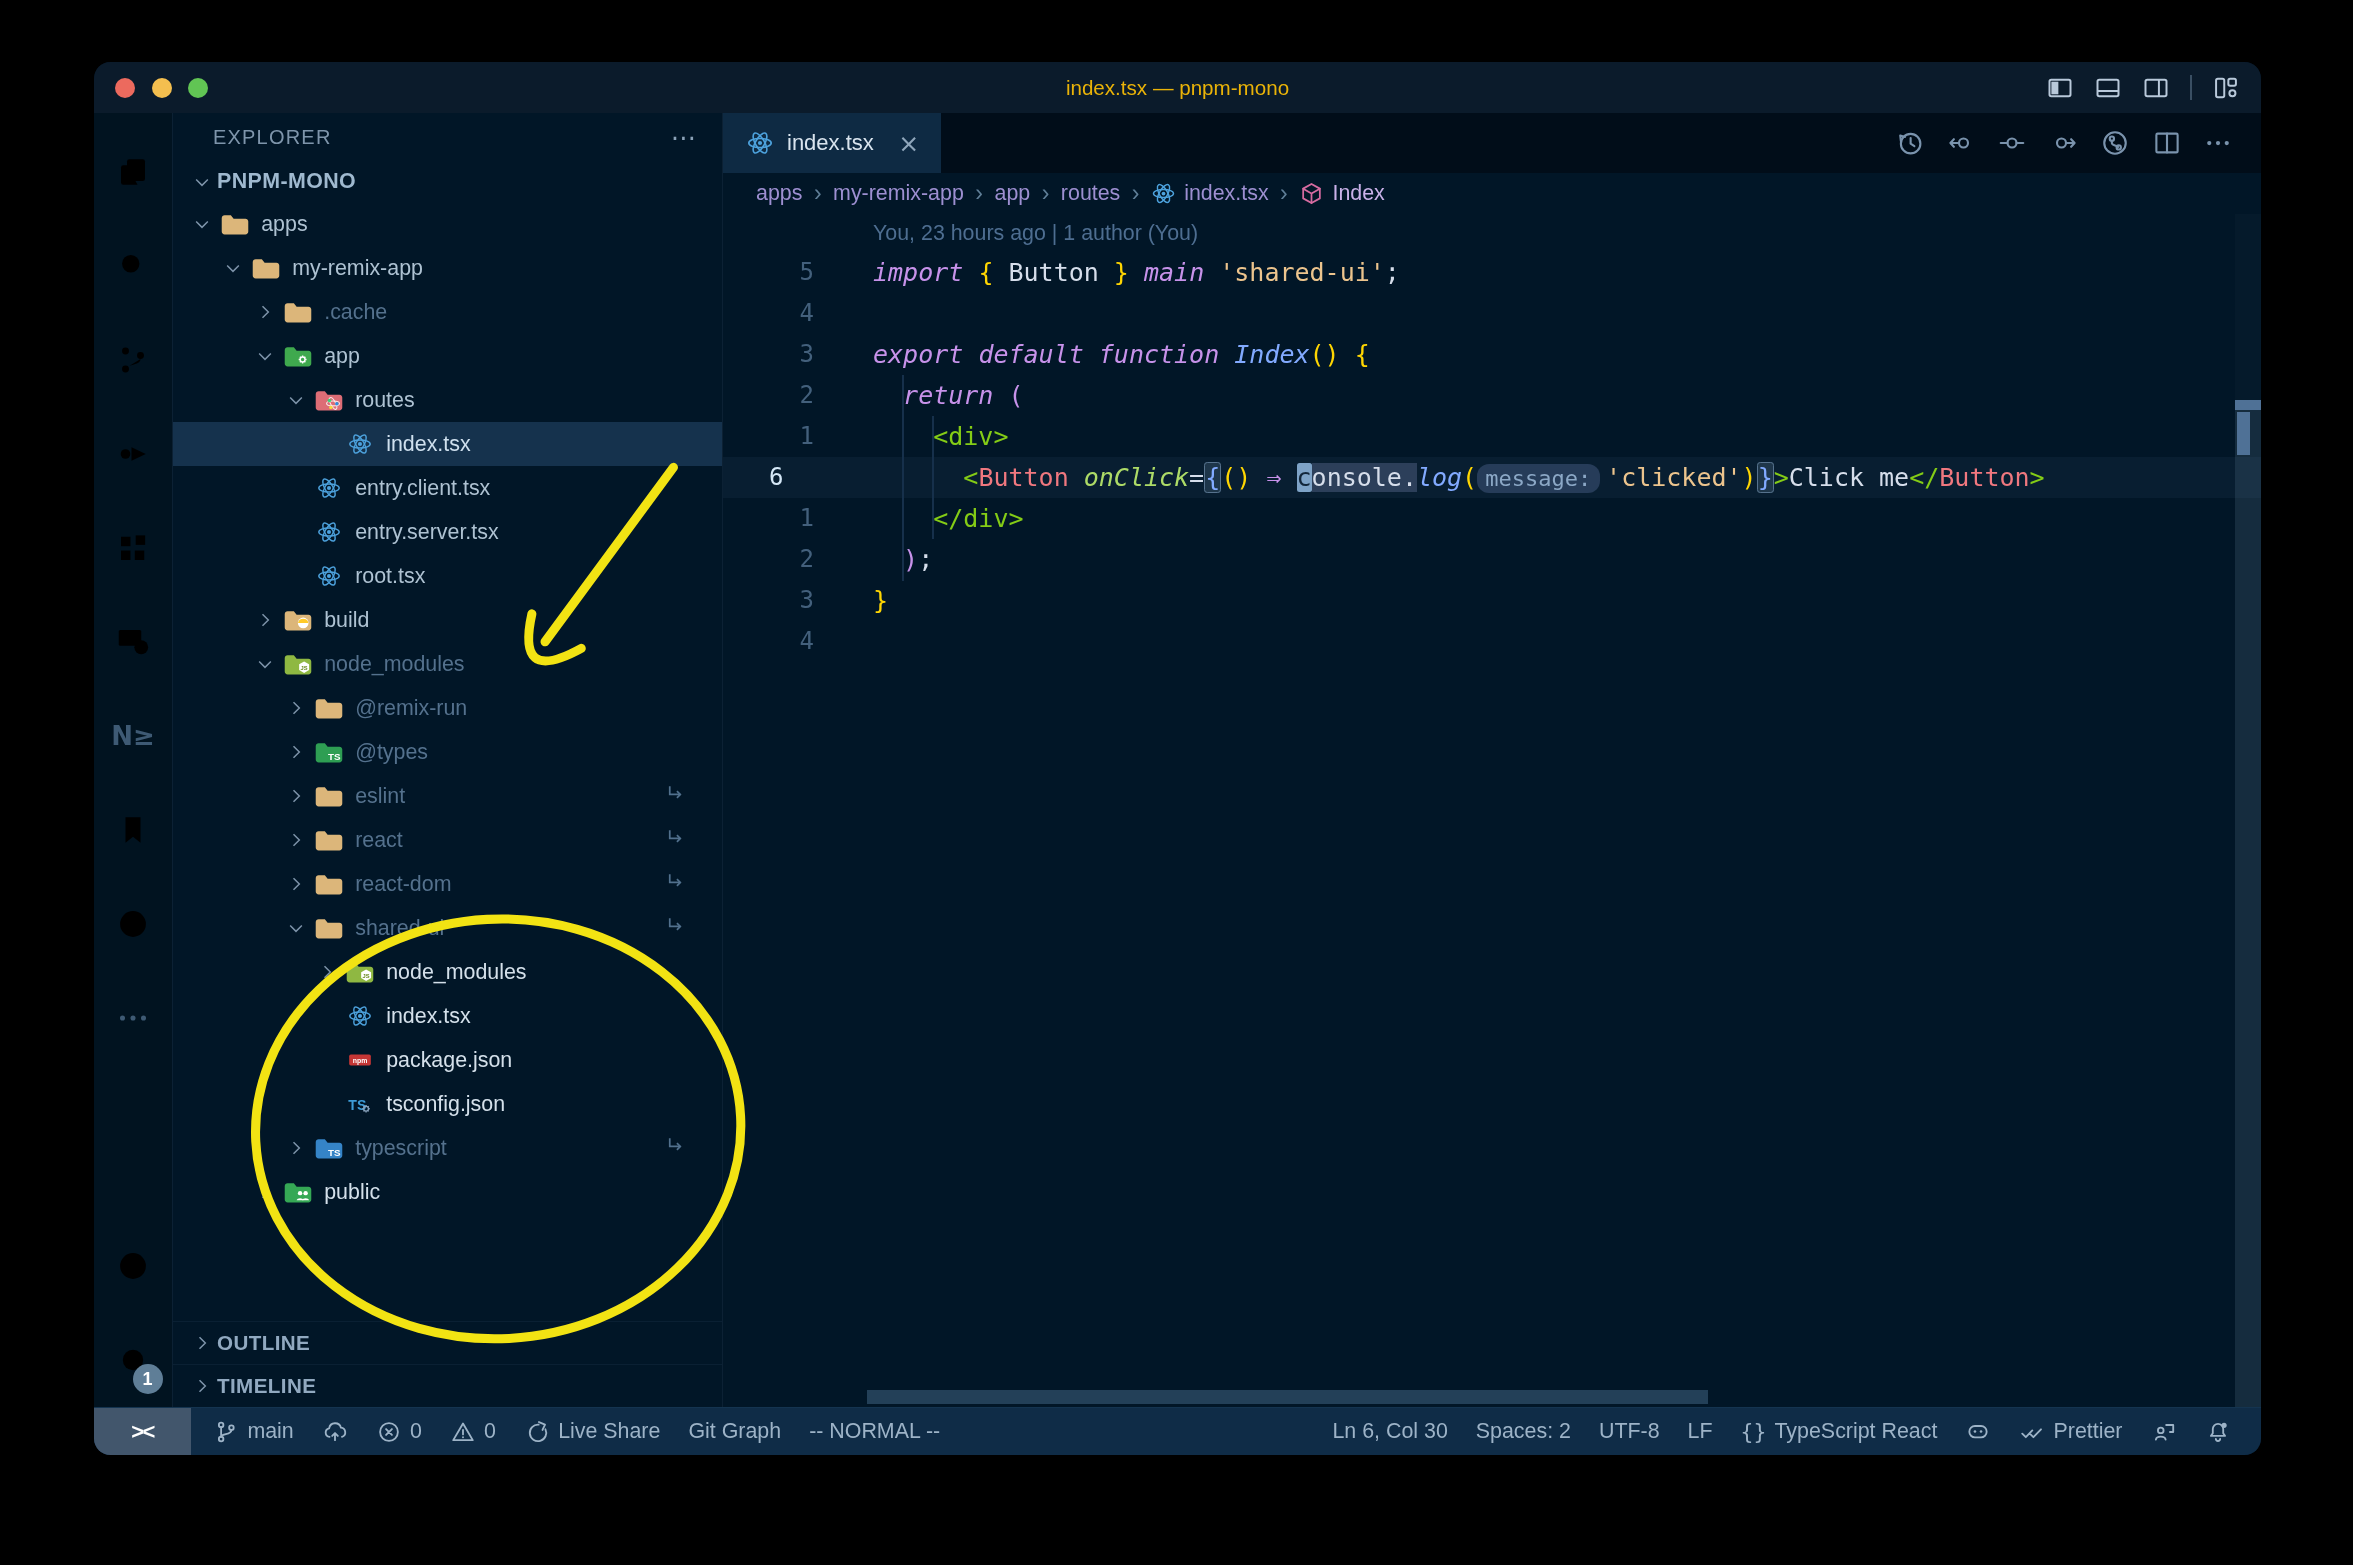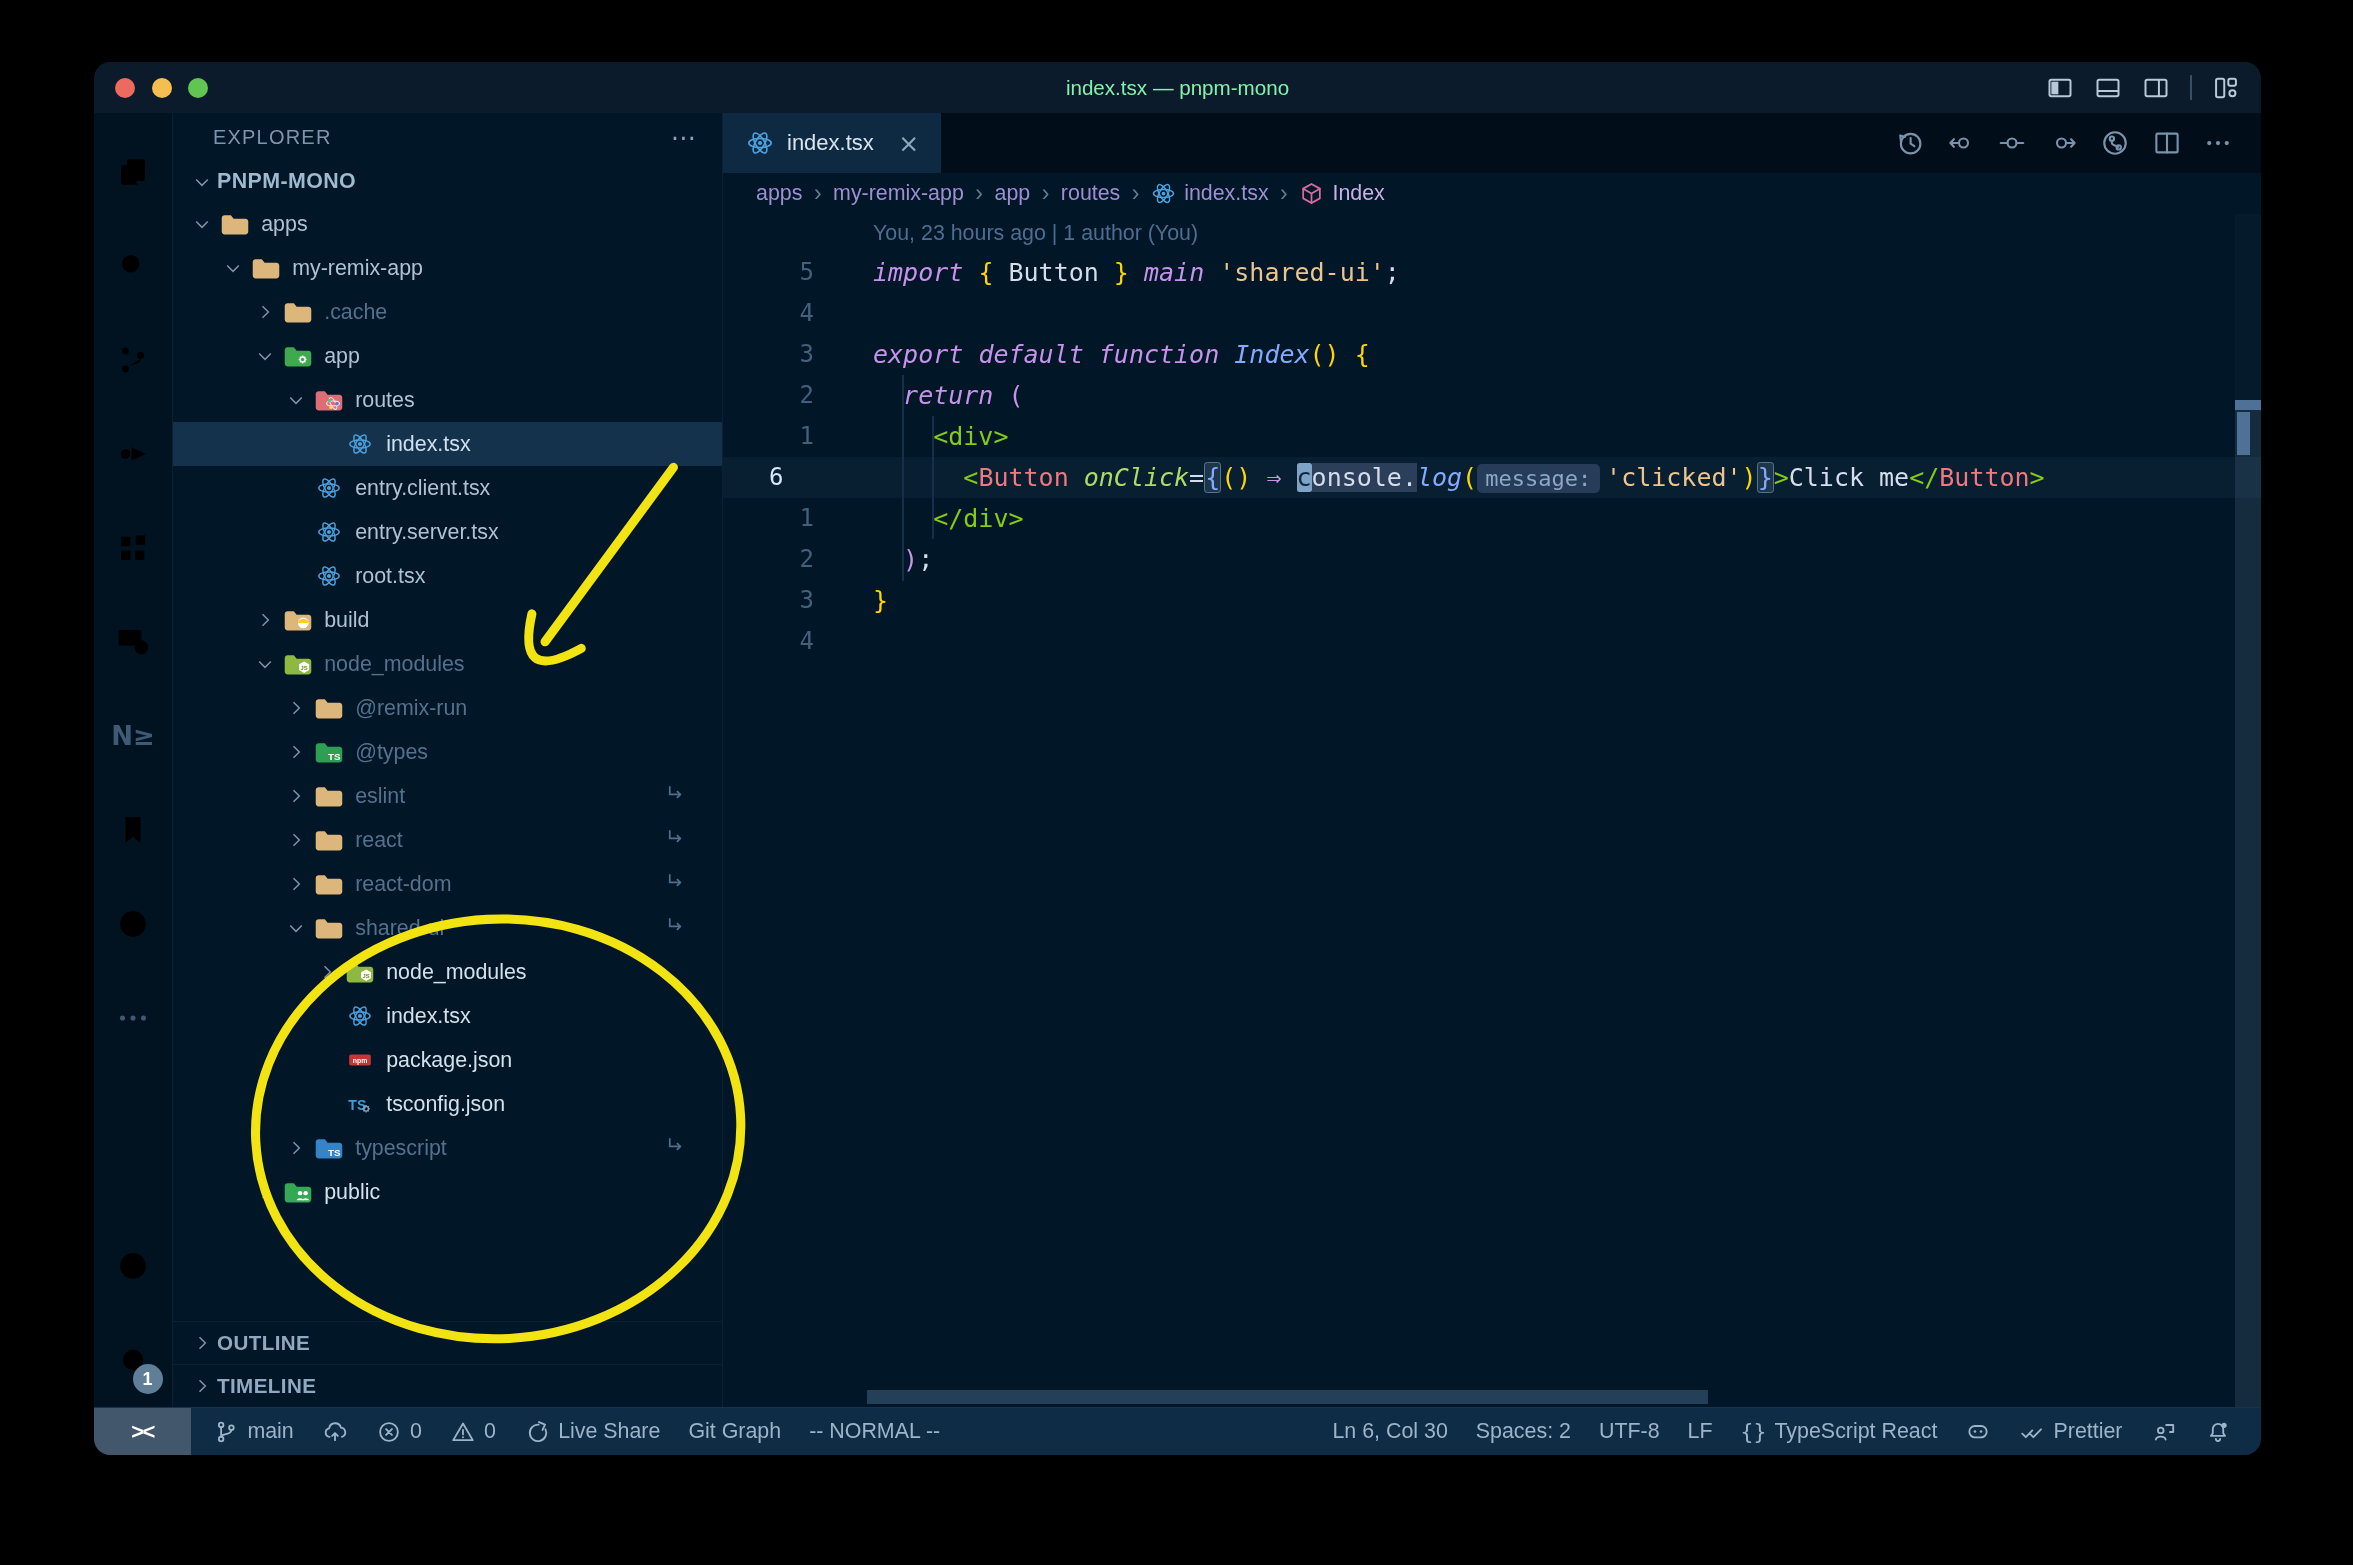--- a/index.html
+++ b/index.html
@@ -7,21 +7,21 @@
   .canvas { position:relative; width:2354px; height:1565px; background:#000; overflow:hidden;
             font-family:"Liberation Sans", sans-serif; }
   .window { position:absolute; left:94px; top:62px; width:2167px; height:1393px;
             background:#011627; border-radius:16.5px; overflow:hidden; display:flex; flex-direction:column;
             box-shadow:0 25px 66px rgba(0,0,0,.8); }
 
   
   .titlebar { height:51px; background:#0b1b2b; flex:none; position:relative; display:flex; align-items:center; }
   .lights { position:absolute; left:21.4px; top:0; height:100%; display:flex; align-items:center; gap:16.5px; }
   .light { width:20px; height:20px; border-radius:50%; }
-  .title { width:100%; text-align:center; font-size:20.6px; color:#86efac; font-weight:500; }
+  .title { width:100%; text-align:center; font-size:20.6px; color:#eab308; font-weight:500; }
   .tl-icons { position:absolute; right:21.4px; top:0; height:100%; display:flex; align-items:center; gap:20px; color:#b9c9da; }
   .tl-icons .sep { width:1.6px; height:25px; background:#3a4f63; }
   .icon { display:inline-flex; align-items:center; justify-content:center; }
   .icon svg { width:28px; height:28px; stroke:currentColor; fill:none; stroke-width:1.7; stroke-linecap:round; stroke-linejoin:round; }
 
   
   .main { flex:1; display:flex; min-height:0; }
 
   
   .activitybar { width:79px; flex:none; background:#011320; border-right:1.6px solid #0c2134;
@@ -88,21 +88,21 @@
   .t-tag  { color:#84cc16; }
   .t-comp { color:#f0787f; }
   .t-attr { color:#addb67; font-style:italic; }
   .t-str  { color:#ecc48d; }
   .t-g    { color:#ffd602; }
   .t-p    { color:#c792ea; }
   .t-pl   { color:#d6deeb; }
   .t-bm   { color:#82aaff; border:1.6px solid #56728d; background:rgba(95,126,151,.25); border-radius:3.3px; }
   .t-cur  { background:#7ea3c7; color:#12263a; border-radius:2.5px; }
   .t-hl   { background:#2c3f5a; color:#d6deeb; }
-  .t-inlay{ background:#263c59; color:#8ca8c6; border-radius:5px; padding:1.6px 8.2px; font-size:22px; margin-right:6.6px; }
+  .t-inlay{ background:#263c59; color:#8ca8c6; border-radius:12px; padding:1.6px 8.2px; font-size:22px; margin-right:6.6px; }
   .iguide { position:absolute; width:1.6px; background:#16304b; }
   .vscroll-track { position:absolute; right:0; top:0; bottom:0; width:26px; background:rgba(255,255,255,.02); }
   .vscroll { position:absolute; right:0; width:26px; background:rgba(95,126,151,.18); cursor:pointer; }
   .vmark-h { position:absolute; right:0; width:26px; height:10px; background:#4f7196; }
   .vmark-v { position:absolute; right:11.5px; width:12.3px; height:43px; background:#4f7196; }
   .hscroll { position:absolute; height:14px; background:#234058; bottom:3.3px; cursor:pointer; }
 
   
   .statusbar { height:48px; flex:none; background:#0f2c47; border-top:1.6px solid #143450;
                display:flex; align-items:center; font-size:21.4px; color:#9db3c7; }

